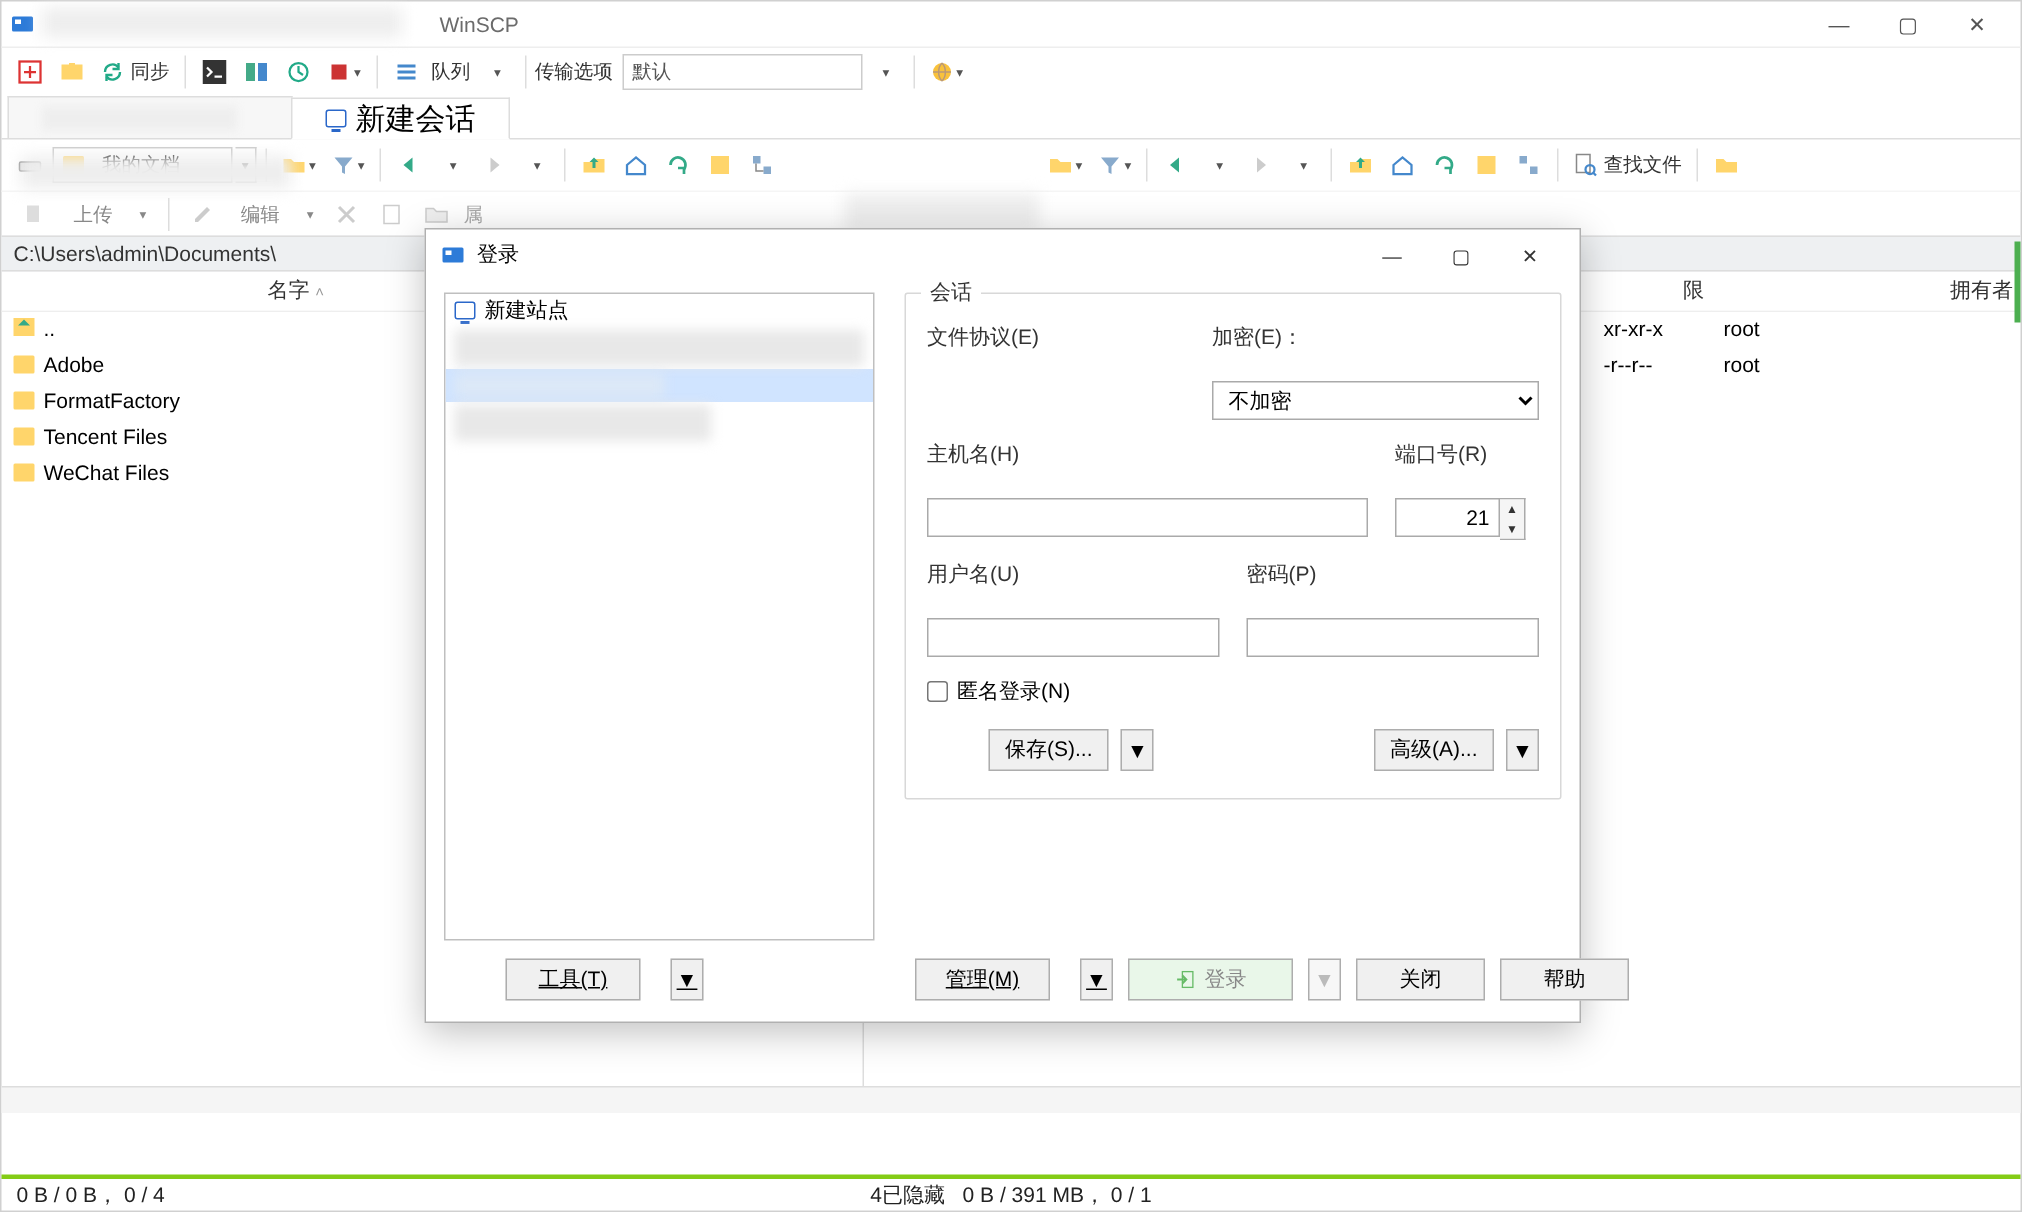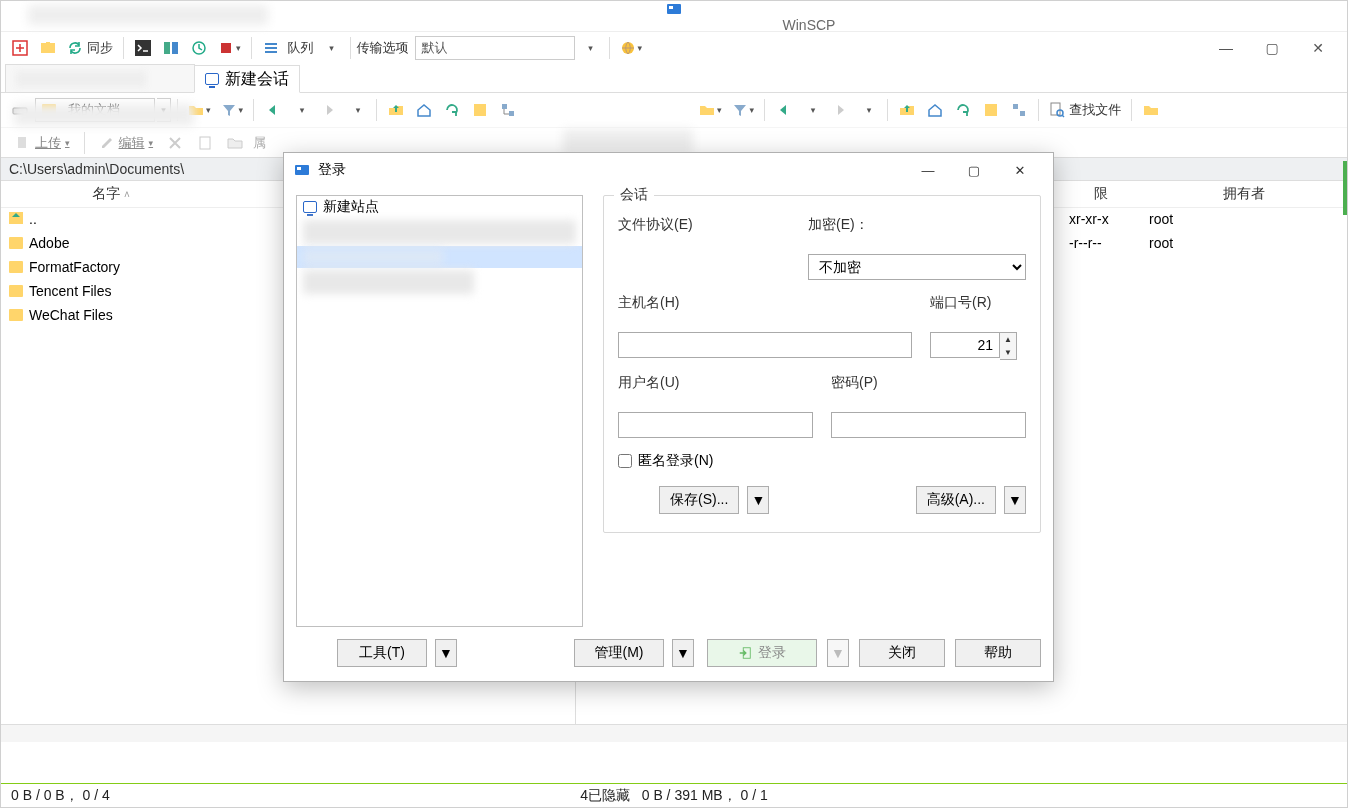--- a/index.html
+++ b/index.html
@@ -1,62 +1,62 @@
 <!DOCTYPE html>
 <html><head>
 <meta charset="utf-8">
 <style>
 * { box-sizing: border-box; margin: 0; padding: 0; font-family: "Segoe UI", "Microsoft YaHei", sans-serif; }
 html, body { width: 1348px; height: 808px; overflow: hidden; background: #fff; }
 
 
 .win { position: absolute; inset: 0; border: 1px solid #d0d0d0; background: #fff; display: flex; flex-direction: column; }
-.titlebar { height: 30px; display: flex; align-items: center; padding: 0 6px; color: #6b6b6b; font-size: 14px; flex-direction: column; }
+.titlebar { height: 30px; display: flex; align-items: center; padding: 0 6px; color: #6b6b6b; font-size: 14px; }
 .titlebar .title { margin-left: 270px; }
 .winctrl { margin-left: auto; display: flex; }
 .winctrl div { width: 46px; height: 30px; display: flex; align-items: center; justify-content: center; color: #555; font-size: 14px; }
 
 .menubar { height: 24px; display: flex; align-items: center; padding: 0 10px; gap: 6px; font-size: 14px; color: #222; }
 .menubar .mi { padding: 2px 6px; }
 
 .toolbar { height: 32px; display: flex; align-items: center; padding: 0 6px; gap: 2px; border-top: 1px solid #eee; }
 .tbtn { min-width: 26px; height: 26px; display: inline-flex; align-items: center; justify-content: center; padding: 0 3px; border: 1px solid transparent; border-radius: 2px; }
 .sep { width: 1px; height: 22px; background: #ddd; margin: 0 4px; }
 .drop::after { content: "▾"; font-size: 9px; margin-left: 2px; color: #555; }
 .combo { height: 24px; min-width: 160px; border: 1px solid #ccc; background: #fff; display: inline-flex; align-items: center; padding: 0 6px; font-size: 13px; color: #555; }
 
 .tabrow { height: 30px; display: flex; align-items: flex-end; padding-left: 4px; gap: 0; border-bottom: 1px solid #ddd; }
-.tab { height: 28px; display: flex; align-items: center; gap: 6px; padding: 0 10px; border: 1px solid #ddd; border-bottom: none; background: #f7f7f7; font-size: 16px; margin-right: -1px; justify-content: space-between; }
+.tab { height: 28px; display: flex; align-items: center; gap: 6px; padding: 0 22px; border: 1px solid #ddd; border-bottom: none; background: #f7f7f7; font-size: 20px; margin-right: -1px; justify-content: space-between; }
 .tab.active { background: #fff; border-bottom: 1px solid #fff; position: relative; top: 1px; }
 .tab .blur { width: 130px; height: 16px; background: #eee; filter: blur(3px); }
 .tab.blurtab { width: 190px; }
 
 .navrow { height: 34px; display: flex; align-items: center; padding: 0 6px; gap: 2px; }
 .folderbox { height: 24px; min-width: 120px; border: 1px solid #ccc; display: inline-flex; align-items: center; padding: 0 6px; gap: 6px; font-size: 13px; }
 .navrow .drop2 { min-width: 14px; height: 24px; display: inline-flex; align-items: center; justify-content: center; border: 1px solid #ccc; border-left: none; font-size: 9px; }
 .txt13 { font-size: 13px; color: #333; }
 .txt13.disabled { color: #aaa; }
 
 .filetools { height: 30px; display: flex; align-items: center; padding: 0 10px; gap: 6px; font-size: 13px; color: #888; border-top: 1px solid #f5f5f5; }
-.filetools .it { display: inline-flex; align-items: center; gap: 4px; padding: 2px 4px; text-decoration: underline; }
+.filetools .it { display: inline-flex; align-items: center; gap: 18px; padding: 2px 4px; }
 
 .splitter { flex: 1; display: flex; min-height: 0; }
 .pane { flex: 1; display: flex; flex-direction: column; min-width: 0; border-right: 1px solid #ddd; }
 .pane:last-child { border-right: none; }
 .pathbar { height: 24px; background: #eef0f2; font-size: 14px; color: #333; display: flex; align-items: center; padding: 0 8px; border-top: 1px solid #ddd; border-bottom: 1px solid #ddd; }
 .filelist { flex: 1; overflow: auto; font-size: 14px; }
 .filelist table { width: 100%; border-collapse: collapse; table-layout: fixed; }
-.filelist th { text-align: center; font-weight: 400; font-size: 14px; color: #333; height: 26px; padding: 0 5px; background: #fff; border-bottom: 1px solid #eee; position: sticky; top: 0; }
+.filelist th { text-align: right; font-weight: 400; font-size: 14px; color: #333; height: 26px; padding: 0 5px; background: #fff; border-bottom: 1px solid #eee; position: sticky; top: 0; }
 .filelist td { height: 24px; padding: 0 8px; white-space: nowrap; overflow: hidden; text-overflow: ellipsis; }
 .folder-icn { display: inline-block; width: 14px; height: 12px; background: #ffd56b; border-radius: 1px; margin-right: 6px; vertical-align: -1px; }
 .up-icn { display: inline-block; width: 14px; height: 12px; background: #ffd56b; margin-right: 6px; position: relative; }
 .up-icn::after { content: ""; position: absolute; left: 3px; top: -3px; width: 0; height: 0; border: 4px solid transparent; border-bottom-color: #3a8; }
 
 .scrollrow { height: 18px; background: #f5f5f5; border-top: 1px solid #ddd; }
-.statusbar { height: 24px; display: flex; align-items: center; font-size: 14px; color: #222; padding: 0 6px; border-top: 1px solid #84cc16; margin-top: 41px; }
+.statusbar { height: 24px; display: flex; align-items: center; font-size: 14px; color: #222; padding: 0 6px; border-top: 3px solid #84cc16; margin-top: 41px; }
 .statusbar .cell { flex: 1; padding: 0 4px; }
 .green { position: absolute; right: 0; top: 160px; width: 4px; height: 54px; background: #4caf50; }
 
 
 .dialog { position: absolute; left: 283px; top: 152px; width: 771px; height: 530px; background: #fff; border: 1px solid #b0b0b0; box-shadow: 0 6px 24px rgba(0,0,0,.25); display: flex; flex-direction: column; }
 .dlg-title { height: 34px; display: flex; align-items: center; padding: 0 10px; font-size: 14px; }
 .dlg-title .icn { width: 16px; height: 16px; margin-right: 8px; }
 .dlg-ctrl { margin-left: auto; display: flex; }
 .dlg-ctrl div { width: 46px; height: 30px; display: flex; align-items: center; justify-content: center; color: #333; font-size: 13px; }
 .dlg-body { flex: 1; display: flex; padding: 8px 12px 12px; gap: 20px; }
@@ -78,21 +78,21 @@
 .spin .btns { display: flex; flex-direction: column; border: 1px solid #aaa; border-left: none; }
 .spin .btns div { width: 16px; height: 13px; font-size: 8px; display: flex; align-items: center; justify-content: center; background: #f5f5f5; }
 .chk { display: flex; align-items: center; gap: 6px; font-size: 14px; margin-top: 14px; }
 .chk input { width: 14px; height: 14px; }
 .btnrow { display: flex; gap: 8px; margin-top: 16px; }
 .btn { height: 28px; min-width: 86px; border: 1px solid #adadad; background: #f0f0f0; font-size: 14px; display: inline-flex; align-items: center; justify-content: center; padding: 0 10px; }
 .btn.split { min-width: 70px; margin-left: 41px; }
 .btn.darrow { min-width: 22px; padding: 0; }
 .btn.login { min-width: 110px; background: #e9f7e9; color: #888; display: inline-flex; gap: 6px; }
 .dlg-foot { display: flex; align-items: center; padding: 0 12px 14px; gap: 10px; }
-.dlg-foot .left { display: flex; gap: 8px; }
+.dlg-foot .left { display: flex; gap: 20px; text-decoration: underline; }
 .dlg-foot .right { margin-left: auto; display: flex; gap: 10px; }
 
 .svgicn { width: 16px; height: 16px; }
 .blurblock { position: absolute; background: #eee; filter: blur(5px); border-radius: 2px; }
 </style>
 </head>
 <body>
 
 <div class="win">
 

